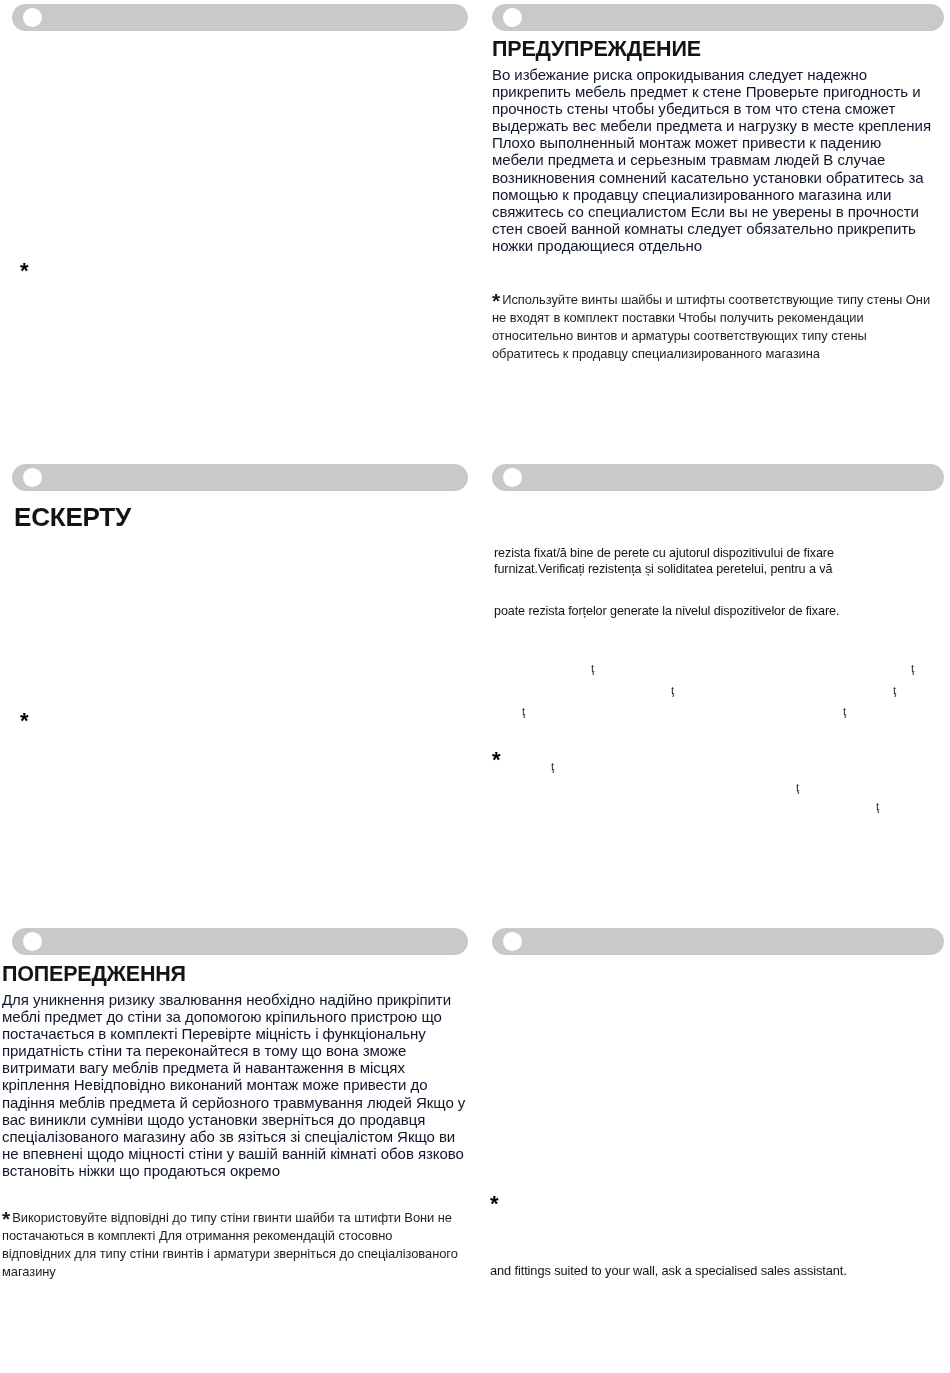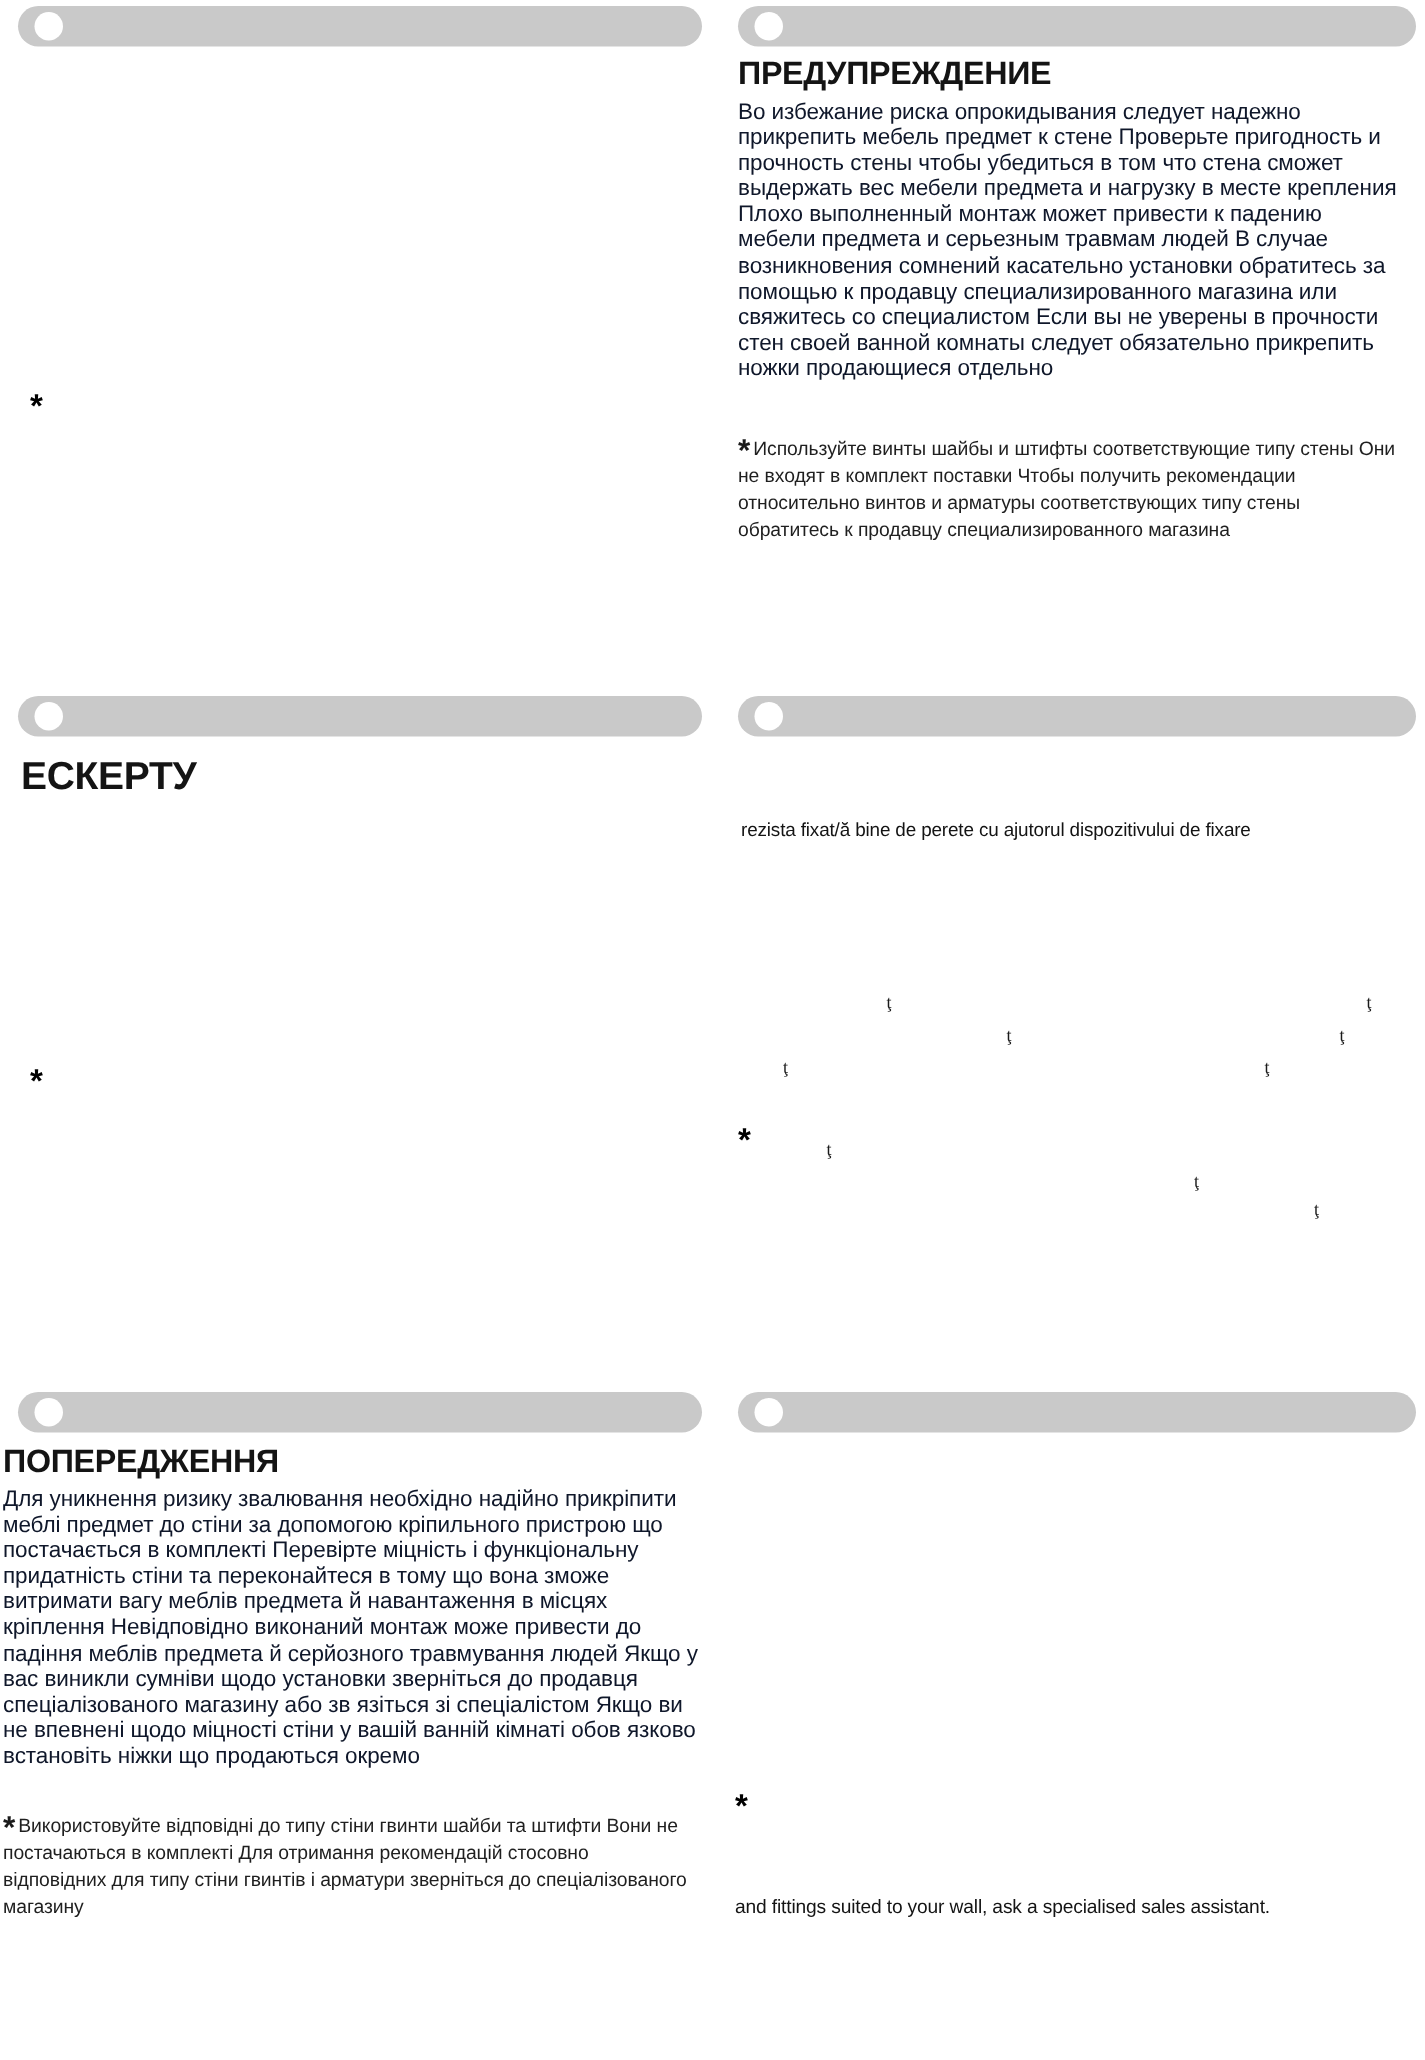--- a/index.html
+++ b/index.html
@@ -142,20 +142,22 @@
     <div class="body-text" style="left:0px; top:72px; width:456px;"></div>
     <div class="asterisk" style="left:8px; top:246px;">*</div>
   </div>
 
   <div class="panel" style="left:492px; top:464px; width:452px; height:440px;">
     <div class="hdr-bar" style="width:452px;">
       <div class="hdr-dot"></div>
     </div>
     <div class="lang-title" style="left:0px; top:33px; font-size:20px;"></div>
     <div class="ro-line" style="left:2px; top:81px; width:450px;">rezista fixat/ă bine de perete cu ajutorul dispozitivului de fixare</div>
+    <div class="ro-line" style="left:2px; top:97px; width:450px;">furnizat.Verificați rezistența și soliditatea peretelui, pentru a vă</div>
+    <div class="ro-line" style="left:2px; top:139px; width:450px;">poate rezista forțelor generate la nivelul dispozitivelor de fixare.</div>
     <div class="asterisk" style="left:0px; top:285px;">*</div>
   </div>
 
   <div>
     <span class="glyph-t" style="left:591px; top:662px;">ţ</span>
     <span class="glyph-t" style="left:911px; top:662px;">ţ</span>
     <span class="glyph-t" style="left:671px; top:684px;">ţ</span>
     <span class="glyph-t" style="left:893px; top:684px;">ţ</span>
     <span class="glyph-t" style="left:522px; top:705px;">ţ</span>
     <span class="glyph-t" style="left:843px; top:705px;">ţ</span>

